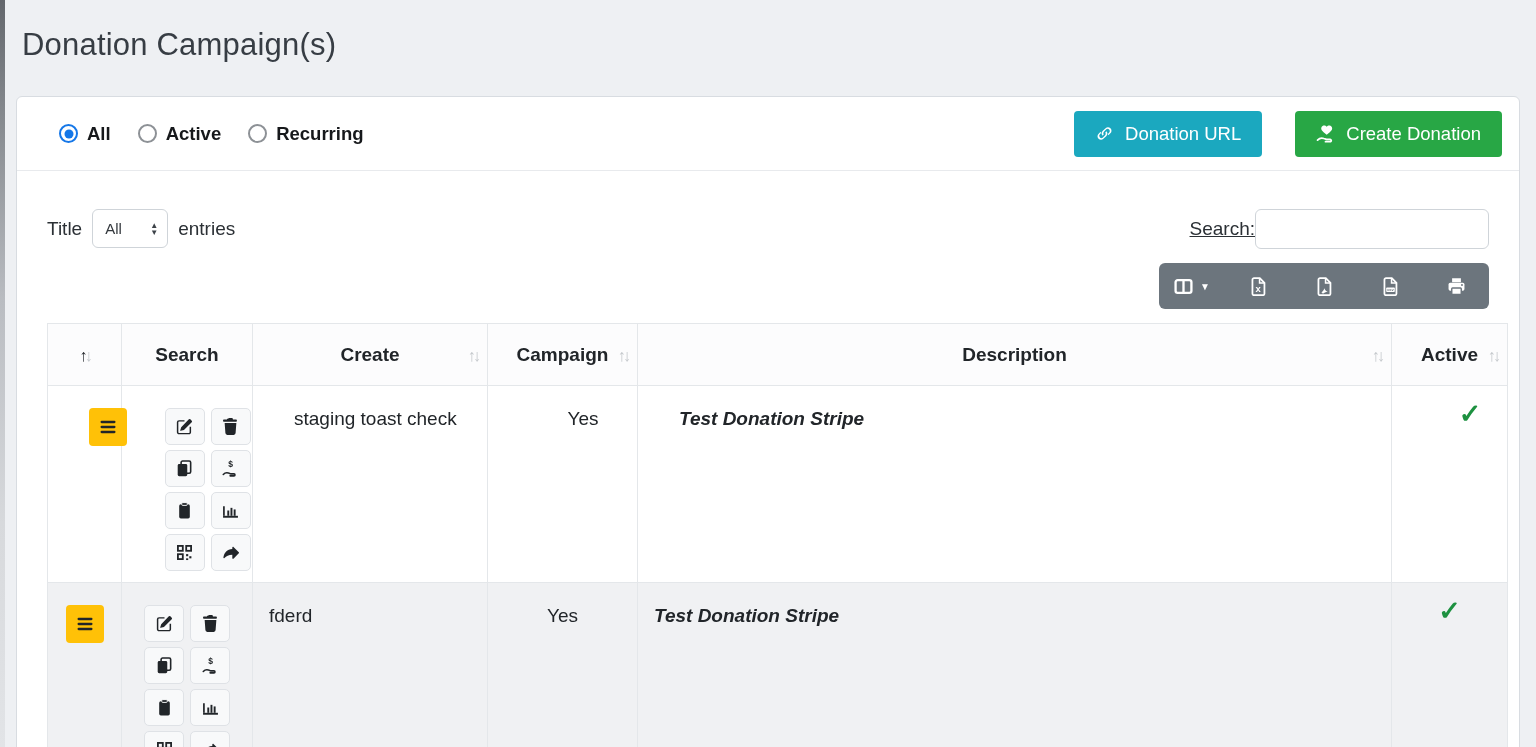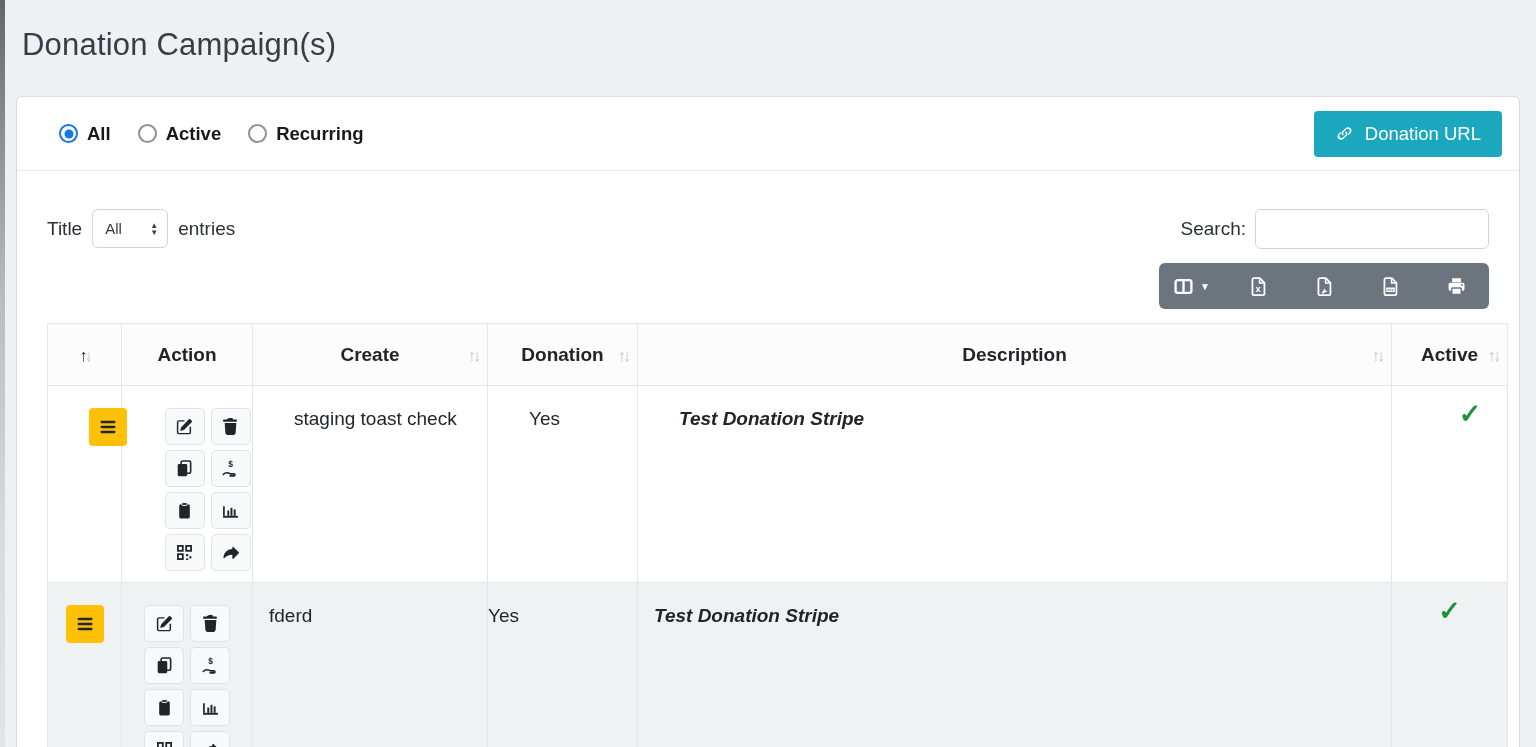--- a/index.html
+++ b/index.html
@@ -46,21 +46,21 @@
   
   .length-ctl { position:absolute; left:30px; top:112px; display:flex; align-items:center; gap:10px; font-size:19px; color:#2b3035; }
   .length-select {
     width:76px; height:39px; border:1px solid #cfd4d9; border-radius:6px; background:#fff;
     display:flex; align-items:center; padding:0 9px 0 12px; gap:8px; cursor:pointer;
   }
   .length-select .val { font-size:15px; color:#33383d; flex:1; }
   .spinners { display:flex; flex-direction:column; line-height:7px; }
   .spinners span { font-size:8px; color:#3c4248; }
 
-  .search-ctl { position:absolute; top:112px; right:30px; display:flex; align-items:center; gap:9px; font-size:19px; color:#2b3035; }
+  .search-ctl { position:absolute; top:112px; right:30px; display:flex; align-items:center; gap:0; font-size:19px; color:#2b3035;text-decoration:underline; }
   .search-ctl input {
     width:234px; height:40px; border:1px solid #cfd4d9; border-radius:6px;
     font-size:17px; font-family:inherit; padding:0 10px; background:#fff; outline:none;
   }
 
   .export-bar {
     position:absolute; top:166px; right:30px; width:330px; height:46px;
     background:#6c757d; border-radius:6px; display:flex; align-items:stretch; overflow:hidden;
   }
   .exp-btn { flex:1; border:none; background:transparent; color:#fff; display:flex; align-items:center; justify-content:center; gap:7px; cursor:pointer; }
@@ -92,21 +92,21 @@
 
   .td-actions { padding-top:22px; }
   .act-grid { display:grid; grid-template-columns:40px 40px; gap:5px 6px; justify-content:center; }
   .act-btn {
     width:40px; height:37px; background:#f8f9fa; border:1px solid #dfe2e6; border-radius:5px;
     display:flex; align-items:center; justify-content:center; color:#212529; cursor:pointer;
   }
   .act-btn svg { width:17px; height:17px; }
 
   .td-title { padding:22px 10px 0 16px; text-align:left; }
-  .td-rec   { padding-top:22px; }
+  .td-rec   { padding-top:22px; text-align:center; }
   .td-desc  { padding:22px 10px 0 16px; text-align:left; font-weight:bold; font-style:italic; }
   .td-active{ padding-top:12px; text-align:center; }
   .check { color:#1d9140; font-size:27px; font-weight:900; }
 </style>
 </head>
 <body>
 
 <div class="edge-sliver"></div>
 
 <div class="titlebar">
@@ -132,20 +132,27 @@
     </div>
 
     <div class="hdr-buttons">
       <button class="btn-big btn-info">
         <svg viewBox="0 0 16 16" fill="currentColor">
           <path d="M4.7 6.5 3.3 7.9a3 3 0 1 0 4.2 4.2l1.9-1.8a3 3 0 0 0 .2-4.1l-.9.9a1.8 1.8 0 0 1-.2 2.3l-1.8 1.9a1.8 1.8 0 0 1-2.6-2.6l1.1-1.1a4.3 4.3 0 0 1-.5-1.1z"></path>
           <path d="M11.3 9.5l1.4-1.4a3 3 0 1 0-4.2-4.2L6.6 5.7a3 3 0 0 0-.2 4.1l.9-.9a1.8 1.8 0 0 1 .2-2.3l1.8-1.9a1.8 1.8 0 0 1 2.6 2.6l-1.1 1.1c.2.4.4.7.5 1.1z"></path>
         </svg>
         <span>Donation URL</span>
       </button>
+      <button class="btn-big btn-success">
+        <svg viewBox="0 0 16 16" fill="currentColor">
+          <path d="M9 2.4C7.9.8 5.4 1 4.6 2.7 3.9 4.2 5 5.7 6.4 6.9L9 9.1l2.6-2.2C13 5.7 14.1 4.2 13.4 2.7 12.6 1 10.1.8 9 2.4z"></path>
+          <path d="M1.3 13.5c1.7-1.7 3.5-2 5.3-1.3l2.2.8h3.1a.95.95 0 1 1 0 1.9H8" fill="none" stroke="currentColor" stroke-width="1.5" stroke-linecap="round"></path>
+        </svg>
+        <span>Create Donation</span>
+      </button>
     </div>
   </div>
 
   <div class="length-ctl">
     <span>Title</span>
     <div class="length-select">
       <span class="val">All</span>
       <span class="spinners">
         <span>▲</span>
         <span>▼</span>
@@ -207,28 +214,28 @@
       <col style="width:150px">
         <col style="width:754px">
         <col style="width:116px">
     </colgroup>
     <thead>
       <tr>
         <th>
           <span class="sortpair active"><span class="up">↑</span><span class="dn">↓</span></span>
         </th>
         <th>
-          <span>Action</span>
+          <span>Search</span>
         </th>
         <th>
           <span>Create</span>
           <span class="sortpair sort-right"><span class="up">↑</span><span class="dn">↓</span></span>
         </th>
         <th>
-          <span>Donation</span>
+          <span>Campaign</span>
           <span class="sortpair sort-right"><span class="up">↑</span><span class="dn">↓</span></span>
         </th>
         <th>
           <span>Description</span>
           <span class="sortpair sort-right"><span class="up">↑</span><span class="dn">↓</span></span>
         </th>
         <th>
           <span>Active</span>
           <span class="sortpair sort-right"><span class="up">↑</span><span class="dn">↓</span></span>
         </th>

